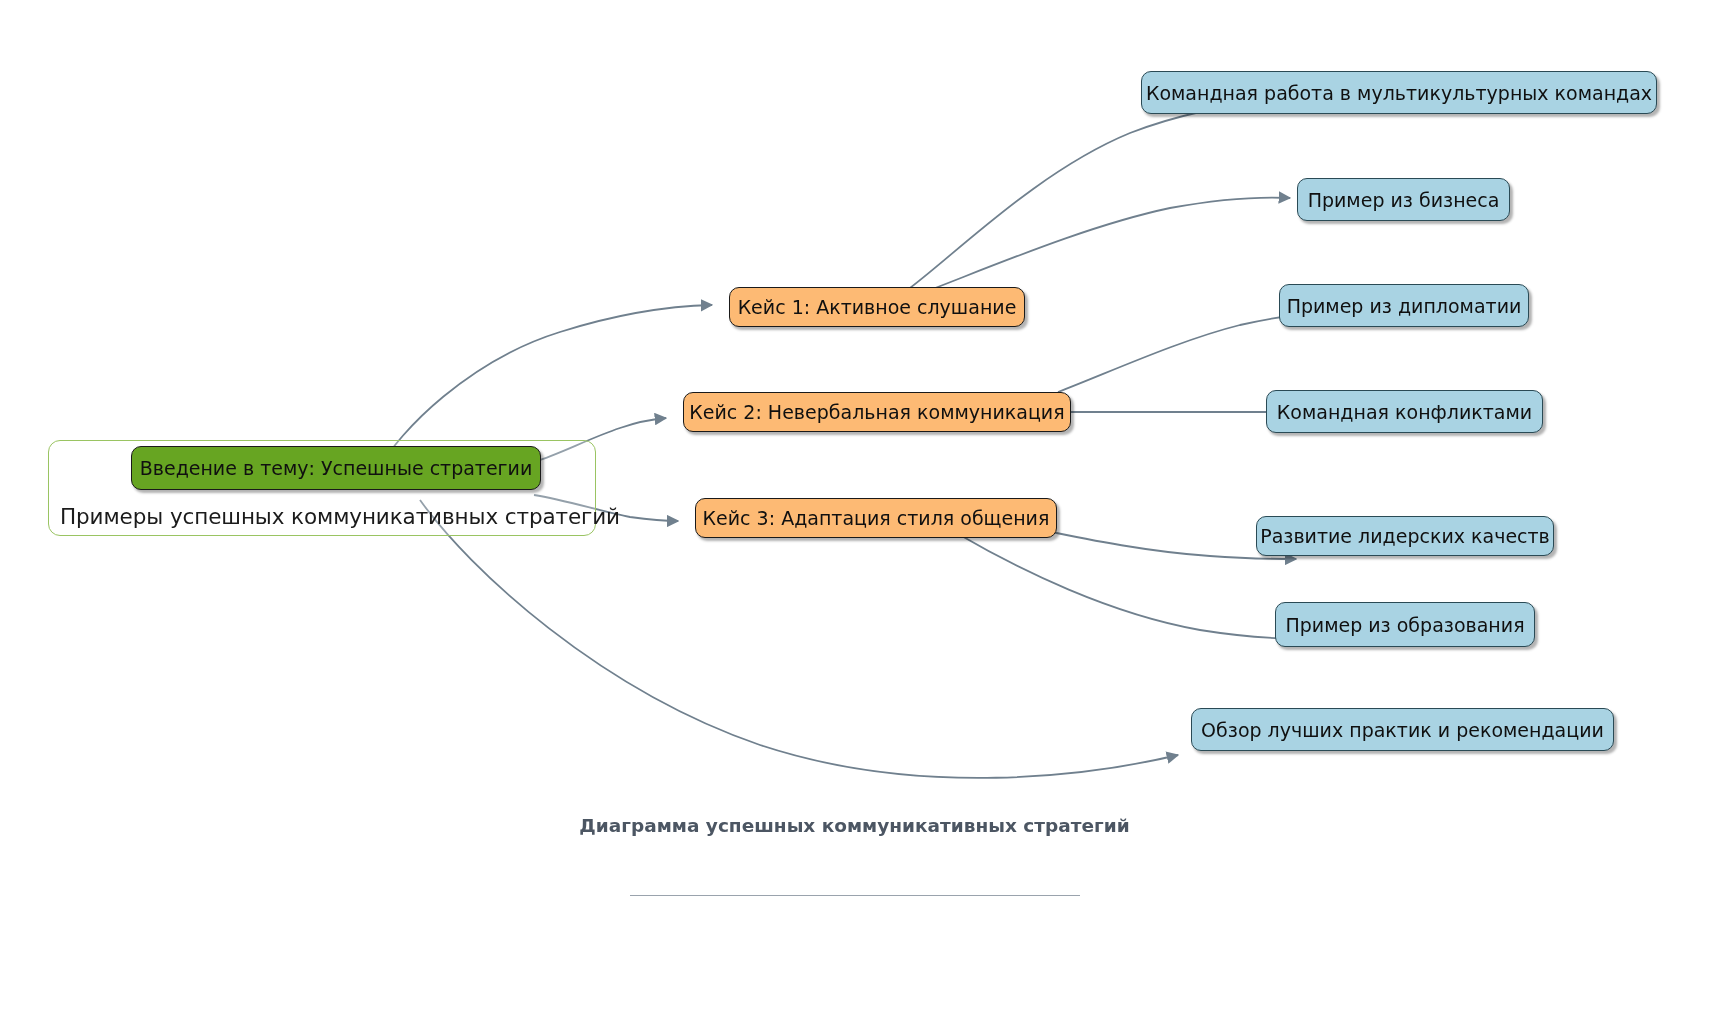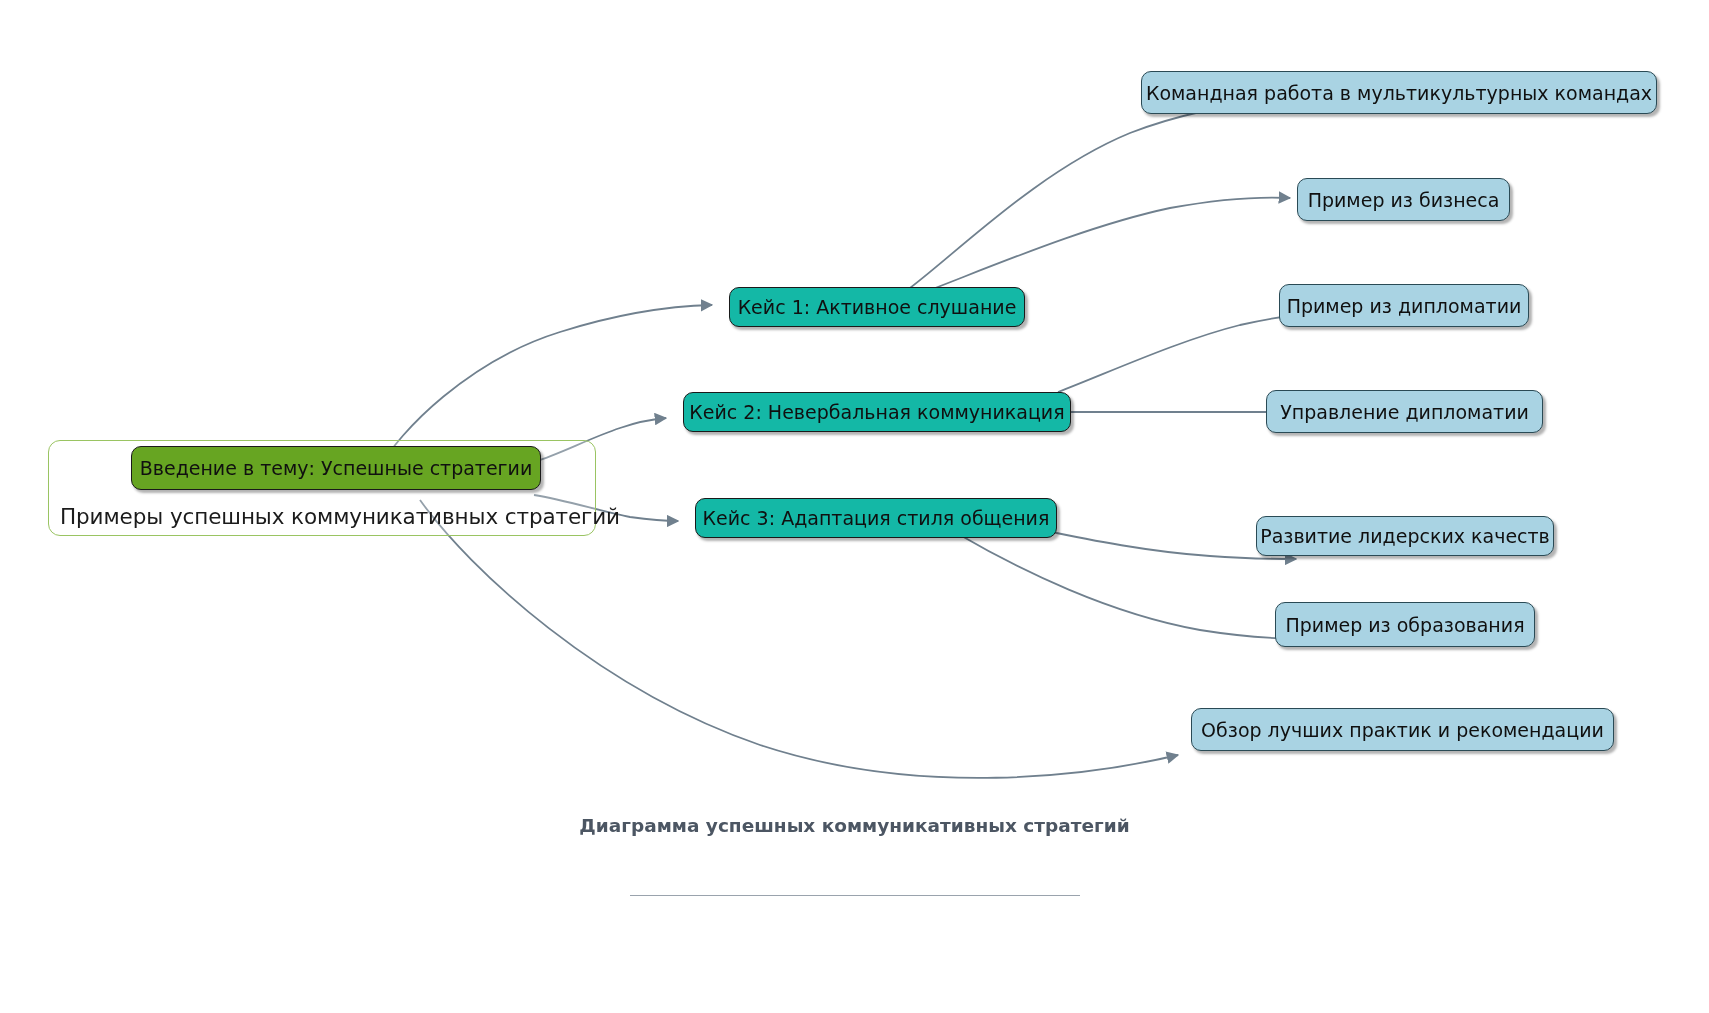--- a/index.html
+++ b/index.html
@@ -63,21 +63,21 @@
     text-align: center;
     box-shadow: 2.5px 3px 2.5px rgba(0,0,0,0.30);
     margin-left: 13px;
   }
 
   .node.green {
     background: #67a522;
     border: 1.5px solid #1a1a1a;
   }
   .node.purple {
-    background: #14b8a6;
+    background: #fdba74;
     border: 1.5px solid #1a1a1a;
   }
   .node.blue {
     background: #a9d3e3;
     border: 1.5px solid #2a4a55;
   }
 
   
   .footer-title {
     position: absolute;
@@ -150,21 +150,21 @@
   <div class="node purple" style="left:670px; top:392px; width:388px; height:40px;">Кейс 2: Невербальная коммуникация</div>
 
   <div class="node purple" style="left:682px; top:498px; width:362px; height:40px;">Кейс 3: Адаптация стиля общения</div>
 
   <div class="node blue" style="left:1128px; top:71px; width:516px; height:43px;">Командная работа в мультикультурных командах</div>
 
   <div class="node blue" style="left:1284px; top:178px; width:213px; height:43px;">Пример из бизнеса</div>
 
   <div class="node blue" style="left:1266px; top:284px; width:250px; height:43px;">Пример из дипломатии</div>
 
-  <div class="node blue" style="left:1253px; top:390px; width:277px; height:43px;">Управление дипломатии</div>
+  <div class="node blue" style="left:1253px; top:390px; width:277px; height:43px;">Командная конфликтами</div>
 
   <div class="node blue" style="left:1243px; top:516px; width:298px; height:40px;">Развитие лидерских качеств</div>
 
   <div class="node blue" style="left:1262px; top:602px; width:260px; height:45px;">Пример из образования</div>
 
   <div class="node blue" style="left:1178px; top:708px; width:423px; height:43px;">Обзор лучших практик и рекомендации</div>
 
   <div class="footer-title" style="top:815px;">Диаграмма успешных коммуникативных стратегий</div>
   <div class="footer-rule" style="top:895px;"></div>
 

